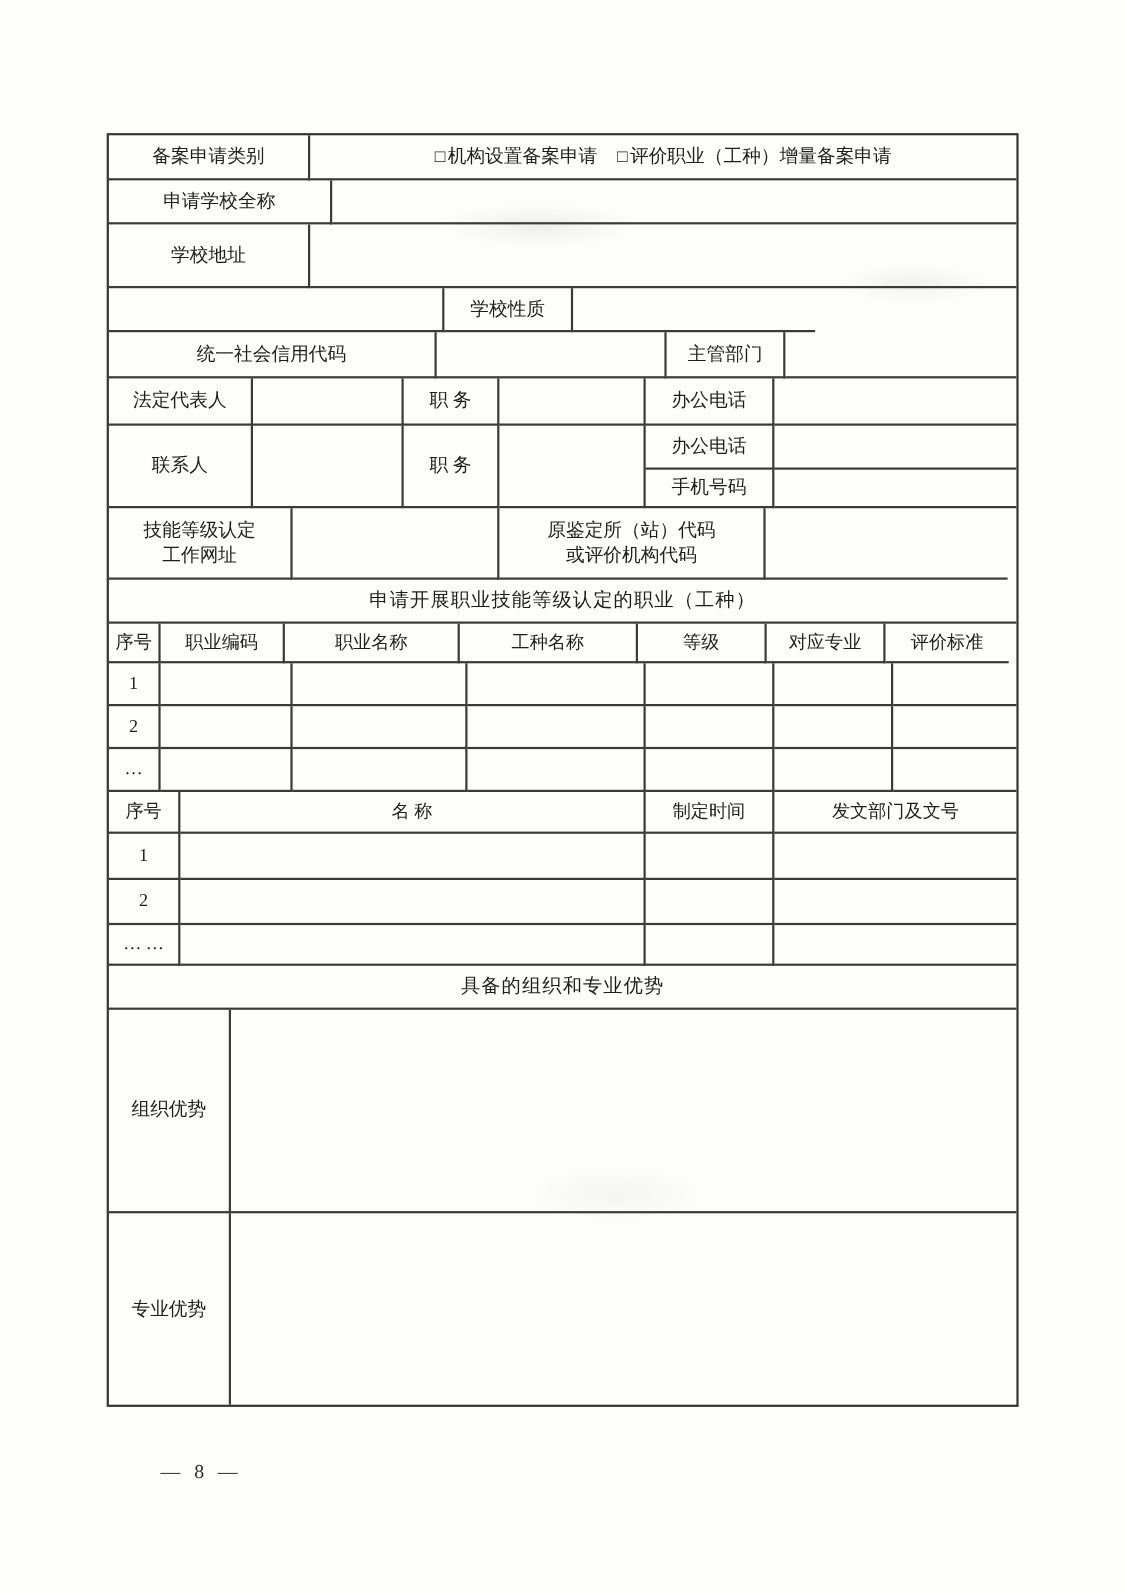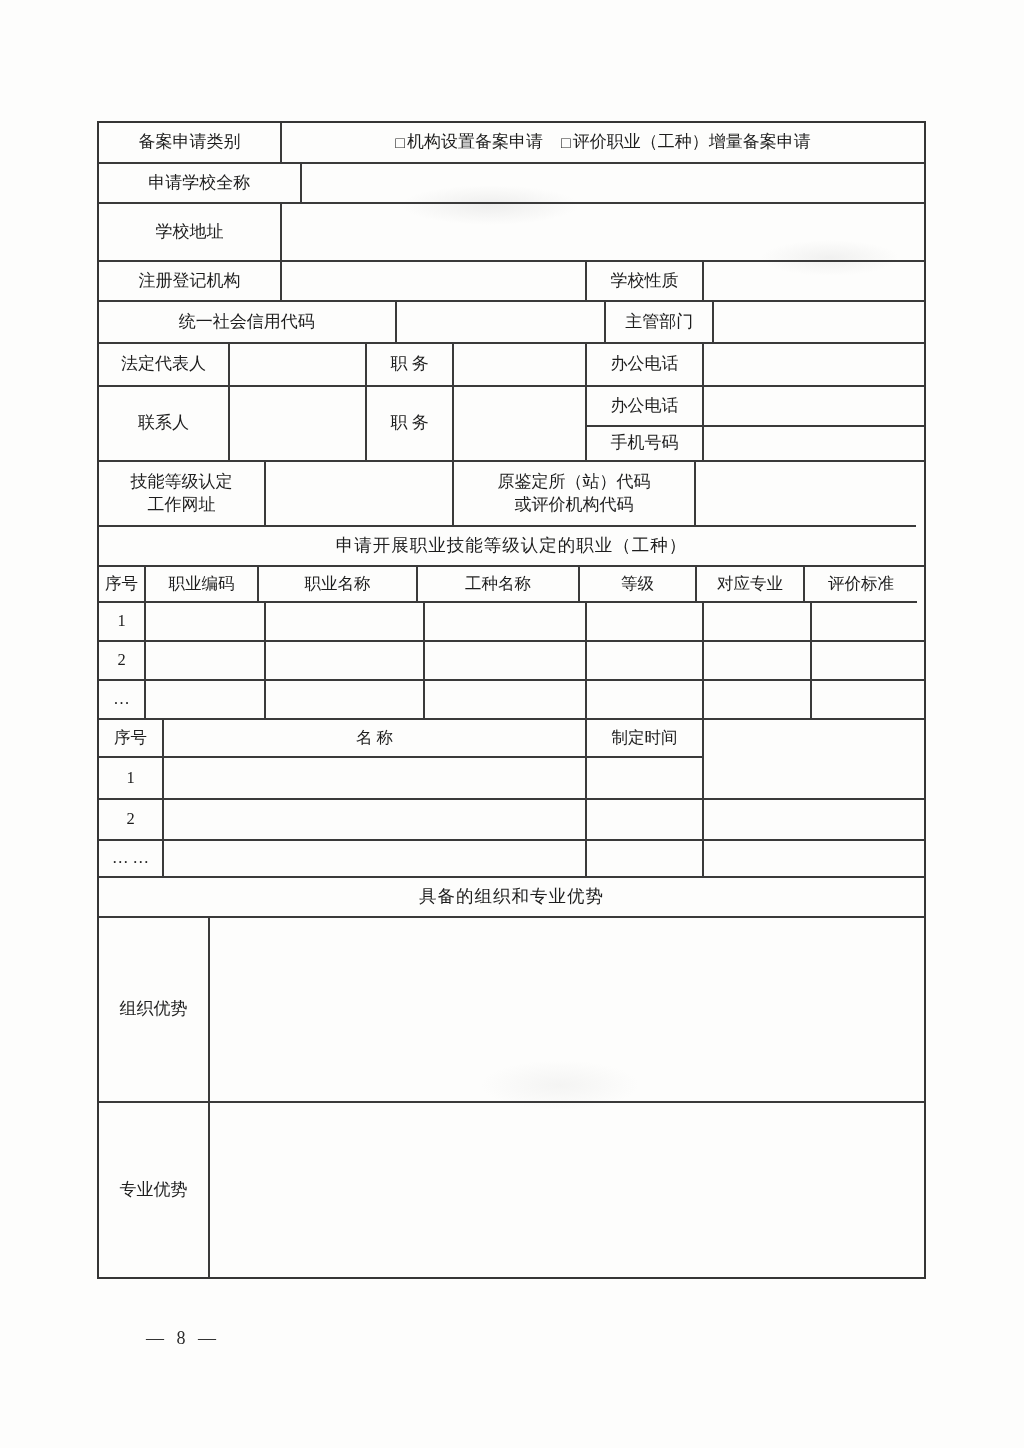--- a/index.html
+++ b/index.html
@@ -71,21 +71,20 @@
       <div class="c" style="width:209px">申请学校全称</div>
       <div class="c last" style="width:642px"></div>
     </div>
 
     <div class="row" style="height:58px">
       <div class="c" style="width:183px">学校地址</div>
       <div class="c last" style="width:642px"></div>
     </div>
 
     <div class="row" style="height:40px">
-      <div class="c" style="width:183px">注册登记机构</div>
       <div class="c" style="width:305px"></div>
       <div class="c" style="width:117px">学校性质</div>
       <div class="c last" style="width:220px"></div>
     </div>
 
     <div class="row" style="height:42px">
       <div class="c" style="width:312px">统一社会信用代码</div>
       <div class="c" style="width:220px"></div>
       <div class="c" style="width:113px">主管部门</div>
       <div class="c last" style="width:220px"></div>
@@ -172,20 +171,21 @@
       <div class="c" style="width:117px"></div>
       <div class="c" style="width:108px"></div>
       <div class="c last" style="width:112px"></div>
     </div>
 
 
     <div class="row" style="height:38px">
       <div class="c hdr" style="width:65px">序号</div>
       <div class="c hdr" style="width:423px">名  称</div>
       <div class="c hdr" style="width:117px">制定时间</div>
+      <div class="c hdr last" style="width:220px">发文部门及文号</div>
     </div>
 
     <div class="row" style="height:42px">
       <div class="c num" style="width:65px">1</div>
       <div class="c" style="width:423px"></div>
       <div class="c" style="width:117px"></div>
       <div class="c last" style="width:220px"></div>
     </div>
 
     <div class="row" style="height:41px">

